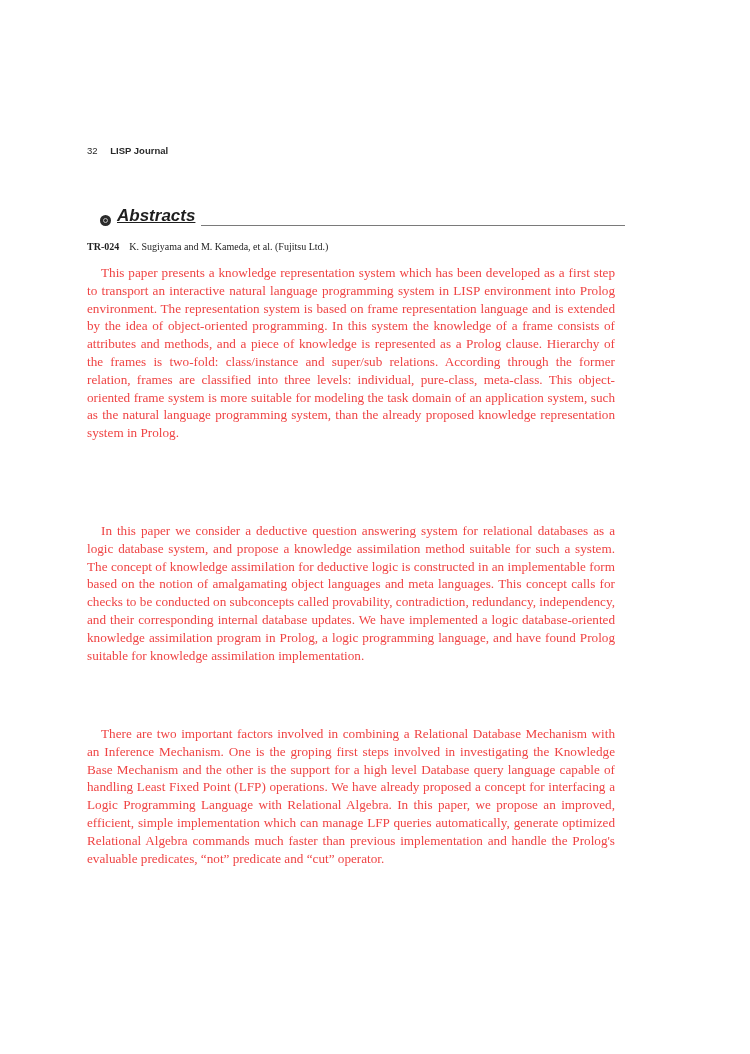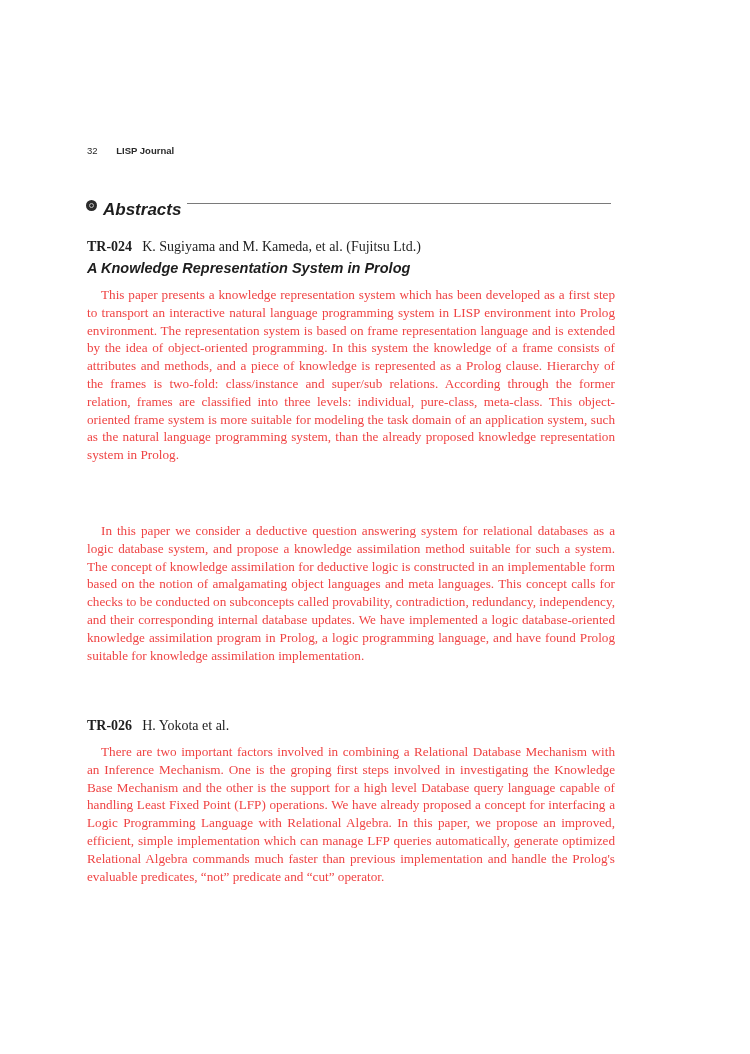--- a/index.html
+++ b/index.html
@@ -1,41 +1,41 @@
 <!DOCTYPE html>
 <html><head>
 <meta charset="utf-8">
 <style>
   html, body { margin: 0; padding: 0; background: #ffffff; }
   body { width: 750px; height: 1054px; position: relative; overflow: hidden; color: #1e1e1e; }
   .page-header {
     position: absolute; left: 87px; top: 145px;
     font-family: "Liberation Sans", sans-serif; font-size: 9.5px; font-weight: bold; color: #2a2a2a;
   }
-  .page-header .num { margin-right: 16px; font-weight: normal; }
+  .page-header .num { margin-right: 10px; font-weight: normal; }
   .section-heading {
-    position: absolute; left: 86px; top: 200px; width: 525px; height: 26px;
-    display: flex; align-items: flex-start;
+    position: absolute; left: 100px; top: 200px; width: 525px; height: 26px;
+    display: flex; align-items: flex-end; text-decoration: underline;
   }
   .section-icon {
     width: 11px; height: 11px; border-radius: 50%; background: #2b2b2b;
     position: relative; margin-right: 6px; flex: 0 0 auto;
   }
   .section-icon::after {
     content: ""; position: absolute; left: 3px; top: 3px; width: 5px; height: 5px;
     border-radius: 50%; border: 1px solid #bdbdbd; box-sizing: border-box;
   }
   .section-title {
     font-family: "Liberation Sans", sans-serif; font-style: italic; font-weight: bold;
     font-size: 17px; color: #1e1e1e; margin-right: 6px;
   }
   .section-rule { flex: 1 1 auto; height: 0; border-top: 1px solid #7a7a7a; margin-top: 3px; }
   .abstract { position: absolute; left: 87px; width: 528px; }
   .abstract-meta {
-    font-family: "Liberation Serif", serif; font-size: 14px; line-height: 18px; color: #1e1e1e;
+    font-family: "Liberation Serif", serif; font-size: 10px; line-height: 18px; color: #1e1e1e;
   }
   .tr-number { font-weight: bold; margin-right: 10px; }
   .abstract-title {
     font-family: "Liberation Sans", sans-serif; font-style: italic; font-weight: bold;
     font-size: 14.5px; line-height: 20px; margin-top: 2px; color: #1e1e1e; white-space: nowrap;
   }
   .abstract-body {
     font-family: "Liberation Serif", serif; font-size: 13.2px; line-height: 17.8px;
     text-align: justify; text-indent: 14px; margin: 8px 0 0 0; color: #ef4444;
     hyphens: manual;
@@ -55,26 +55,22 @@
 <div class="section-heading">
   <span class="section-icon"></span>
   <span class="section-title">Abstracts</span>
   <span class="section-rule"></span>
 </div>
 
 <div class="abstract" id="abs-0">
   <div class="abstract-meta">
     <span class="tr-number">TR-024</span><span>K. Sugiyama and M. Kameda, et al. (Fujitsu Ltd.)</span>
   </div>
-  <div class="abstract-title">A Knowledge Representation System in Prolog</div>
   <p class="abstract-body">This paper presents a knowledge representation system which has been developed as a first step to transport an interactive natural language programming system in LISP en­vironment into Prolog environment. The representation system is based on frame repre­sentation language and is extended by the idea of object-oriented programming. In this system the knowledge of a frame consists of attributes and methods, and a piece of know­ledge is represented as a Prolog clause. Hierarchy of the frames is two-fold: class/instance and super/sub relations. According through the former relation, frames are classified into three levels: individual, pure-class, meta-class. This object-oriented frame system is more suitable for modeling the task domain of an application system, such as the natural langu­age programming system, than the already proposed knowledge representation system in Prolog.</p>
 </div>
 
 <div class="abstract" id="abs-1">
   <p class="abstract-body">In this paper we consider a deductive question answering system for relational databases as a logic database system, and propose a knowledge assimilation method suitable for such a system. The concept of knowledge assimilation for deductive logic is constructed in an implementable form based on the notion of amalgamating object languages and meta languages. This concept calls for checks to be conducted on subconcepts called provability, contradiction, redundancy, independency, and their corresponding internal database up­dates. We have implemented a logic database-oriented knowledge assimilation program in Prolog, a logic programming language, and have found Prolog suitable for knowledge assimilation implementation.</p>
 </div>
 
 <div class="abstract" id="abs-2">
-  <div class="abstract-meta">
-    <span class="tr-number">TR-026</span><span>H. Yokota et al.</span>
-  </div>
   <p class="abstract-body">There are two important factors involved in combining a Relational Database Mecha­nism with an Inference Mechanism. One is the groping first steps involved in investigating the Knowledge Base Mechanism and the other is the support for a high level Database query language capable of handling Least Fixed Point (LFP) operations. We have already proposed a concept for interfacing a Logic Programming Language with Relational Algebra. In this paper, we propose an improved, efficient, simple implementation which can manage LFP queries automatically, generate optimized Relational Algebra commands much faster than previous implementation and handle the Prolog's evaluable predicates, “not” pre­dicate and “cut” operator.</p>
 </div>
 
 </body></html>

